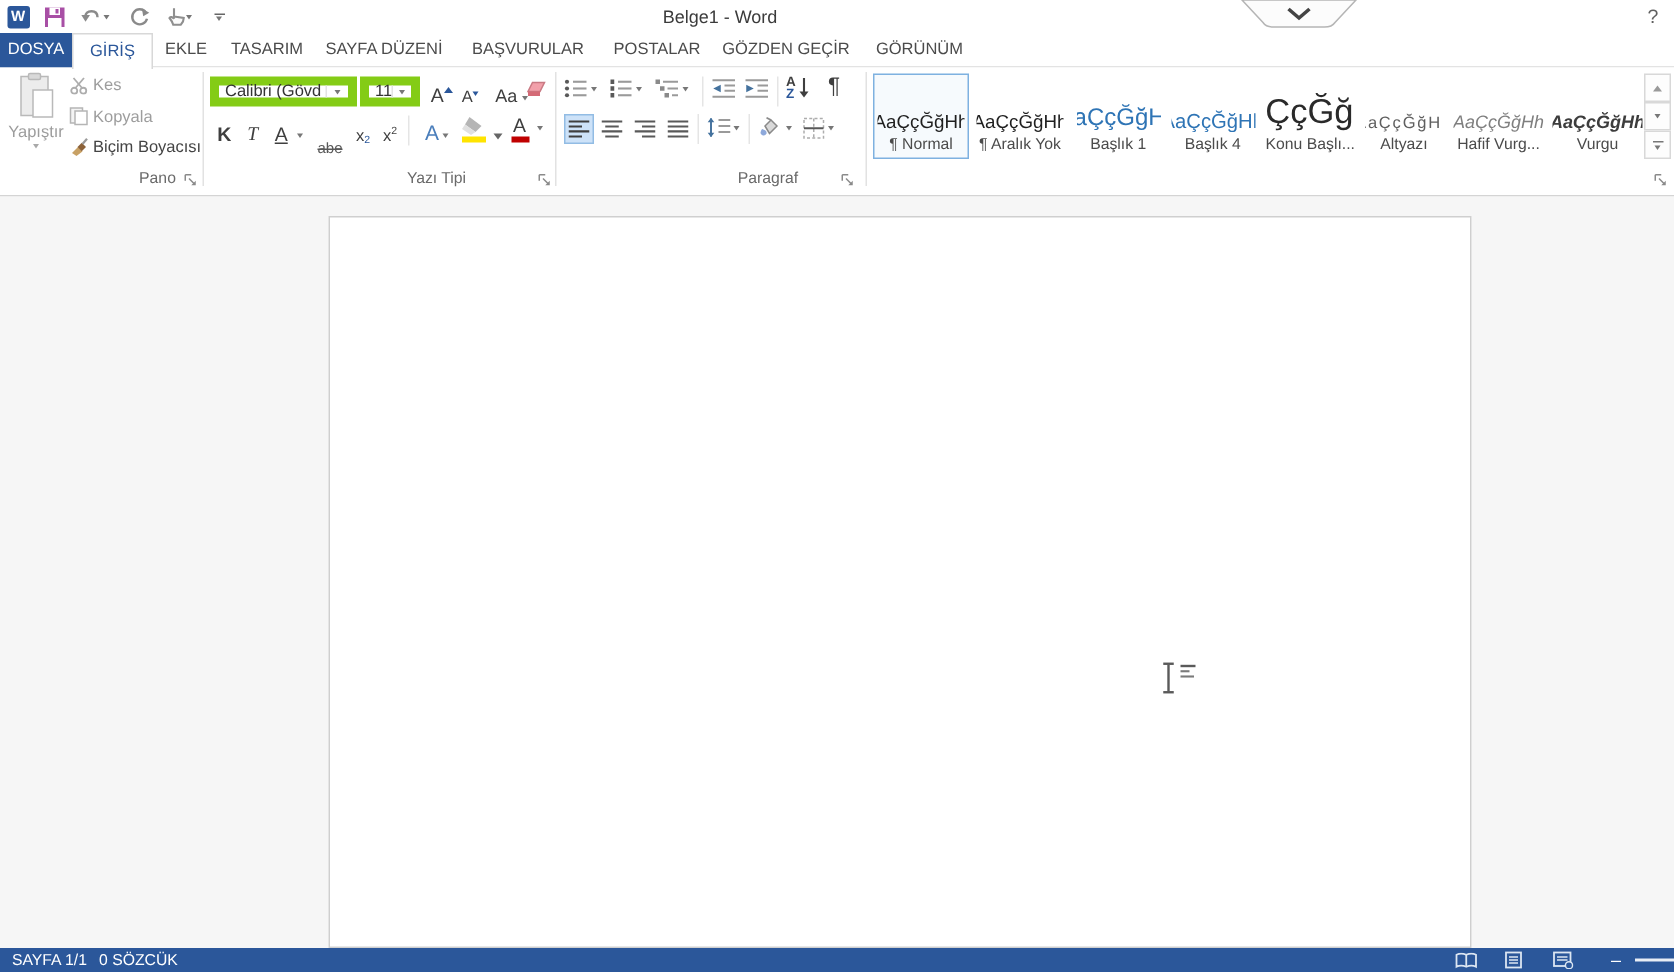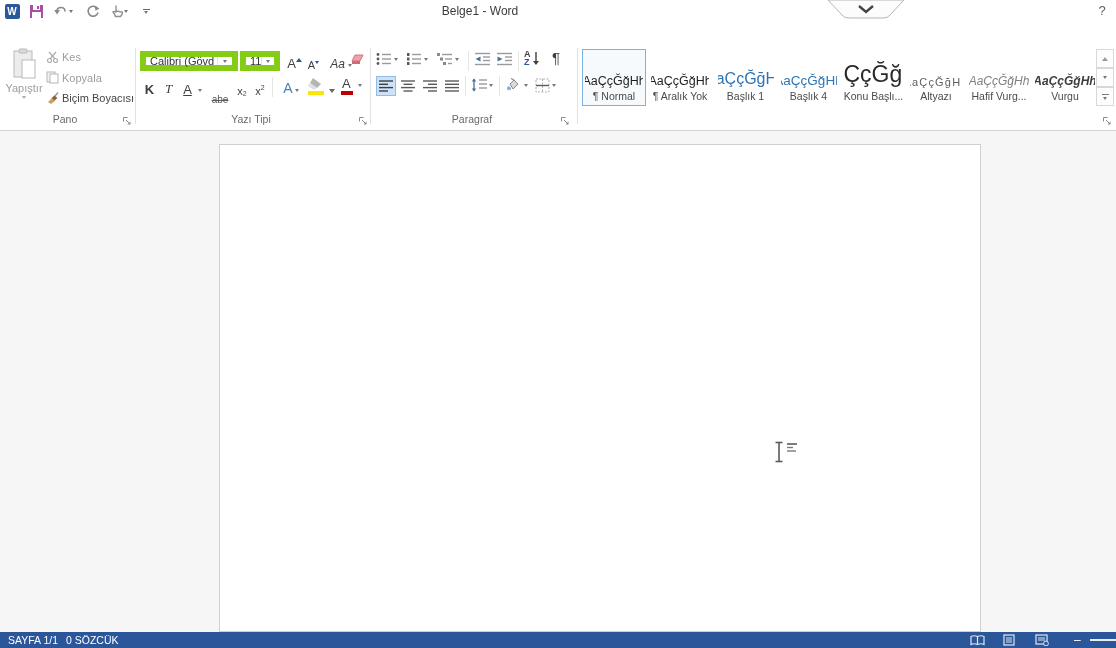--- a/index.html
+++ b/index.html
@@ -20,21 +20,21 @@
 
   
   #tabrow{left:0;top:22px;width:1116px;height:23px;background:#fff;border-bottom:1px solid #e3e3e3;box-sizing:border-box;}
   .tab{position:absolute;top:0;height:23px;line-height:23px;text-align:center;font-size:11px;color:#4b4b4b;cursor:default;}
   .tab.file{background:#2b579a;color:#fff;}
   .tab.active{background:#fff;color:#2b579a;border:1px solid #d8d8d8;border-bottom:none;box-sizing:border-box;height:24px;z-index:2;}
 
   
   #ribbon{left:0;top:45px;width:1116px;height:86px;background:#fff;border-bottom:1px solid #d4d4d4;box-sizing:border-box;}
   .gsep{position:absolute;top:3px;width:1px;height:76px;background:#e2e2e2;}
-  .glabel{position:absolute;top:68px;height:14px;font-size:10.5px;color:#6a6a6a;text-align:center;}
+  .glabel{position:absolute;top:68px;height:14px;font-size:10.5px;color:#6a6a6a;text-align:center;margin-left:40px;}
   .launcher{position:absolute;top:67px;width:11px;height:11px;cursor:default;}
   .rbtn{position:absolute;display:flex;align-items:center;gap:3px;font-size:11px;color:#444;cursor:default;}
   .dis{color:#9d9d9d;}
   .combo{position:absolute;height:20px;border:6px solid #84cc16;background:#fff;box-sizing:border-box;
          display:flex;align-items:center;font-size:11px;color:#333;padding-left:4px;justify-content:space-between;}
   .combo .carwrap{width:14px;height:100%;display:flex;align-items:center;justify-content:center;border-left:1px solid #e3e3e3;}
   .letterbtn{position:absolute;height:20px;display:flex;align-items:flex-end;justify-content:center;font-size:13px;color:#3f3f3f;cursor:default;padding-bottom:1px;}
   .vdiv{position:absolute;width:1px;height:20px;background:#e5e5e5;}
   .alignbtn{position:absolute;width:20px;height:20px;display:flex;align-items:center;justify-content:center;cursor:default;border:1px solid transparent;box-sizing:border-box;}
   .alignbtn.sel{background:#cde2f8;border-color:#92bce4;}
@@ -112,20 +112,31 @@
     <div class="abs" id="title-text">Belge1 - Word</div>
     <div class="abs" id="overlay-tab">
       <svg width="80" height="20" viewBox="0 0 80 20">
         <path d="M2 0 L78 0 L64 15 Q62 18 57 18 L23 18 Q18 18 16 15 Z" fill="#fcfcfc" stroke="#b5b5b5" stroke-width="1"></path>
         <path d="M33 6 L40 12 L47 6" stroke="#444" stroke-width="2.4" fill="none"></path>
       </svg>
     </div>
     <div class="abs" id="help-btn">?</div>
   </div>
 
+  <div class="abs" id="tabrow">
+    <div class="tab file" style="left:0;width:48px;">DOSYA</div>
+    <div class="tab active" style="left:48px;width:54px;">GİRİŞ</div>
+    <div class="tab" style="left:102px;width:44px;">EKLE</div>
+    <div class="tab" style="left:146px;width:64px;">TASARIM</div>
+    <div class="tab" style="left:210px;width:92px;">SAYFA DÜZENİ</div>
+    <div class="tab" style="left:302px;width:100px;">BAŞVURULAR</div>
+    <div class="tab" style="left:402px;width:72px;">POSTALAR</div>
+    <div class="tab" style="left:474px;width:100px;">GÖZDEN GEÇİR</div>
+    <div class="tab" style="left:574px;width:78px;">GÖRÜNÜM</div>
+  </div>
 
   <div class="abs" id="ribbon">
     <div class="gsep" style="left:135px;"></div>
     <div class="gsep" style="left:370px;"></div>
     <div class="gsep" style="left:577px;"></div>
 
     <div class="abs" style="left:4px;top:3px;width:40px;height:62px;display:flex;flex-direction:column;align-items:center;">
       <svg width="26" height="32" viewBox="0 0 26 32">
         <rect x="3" y="3" width="18" height="26" fill="#ececec" stroke="#b9b9b9"></rect>
         <rect x="8" y="1" width="8" height="4" rx="1" fill="#d9d9d9" stroke="#b9b9b9"></rect>
@@ -180,21 +191,21 @@
         </span>
     </div>
     <div class="letterbtn" style="left:286px;top:6px;width:17px;">
       <span>A</span>
       <span class="upcaret" style="margin-bottom:9px;border-bottom-color:#2b579a;"></span>
     </div>
     <div class="letterbtn" style="left:305px;top:6px;width:17px;font-size:11px;">
       <span>A</span>
       <span class="caret sm" style="margin-bottom:7px;border-top-color:#2b579a;"></span>
     </div>
-    <div class="letterbtn" style="left:328px;top:6px;width:26px;font-size:12px;gap:3px;font-style:italic;">
+    <div class="letterbtn" style="left:328px;top:6px;width:26px;font-size:12px;gap:3px;">
       <span>Aa</span>
       <span class="caret sm" style="margin-bottom:4px;"></span>
     </div>
     <div class="abs" style="left:322px;top:6px;"></div>
     <div class="abs" style="left:350px;top:7px;">
       <svg width="16" height="15" viewBox="0 0 16 15">
         <polygon points="5,3 13,3 10,9 2,9" fill="#f2a0aa" stroke="#c97983"></polygon>
         <polygon points="2,9 10,9 10,12 2,12" fill="#d46a76"></polygon>
       </svg>
     </div>

